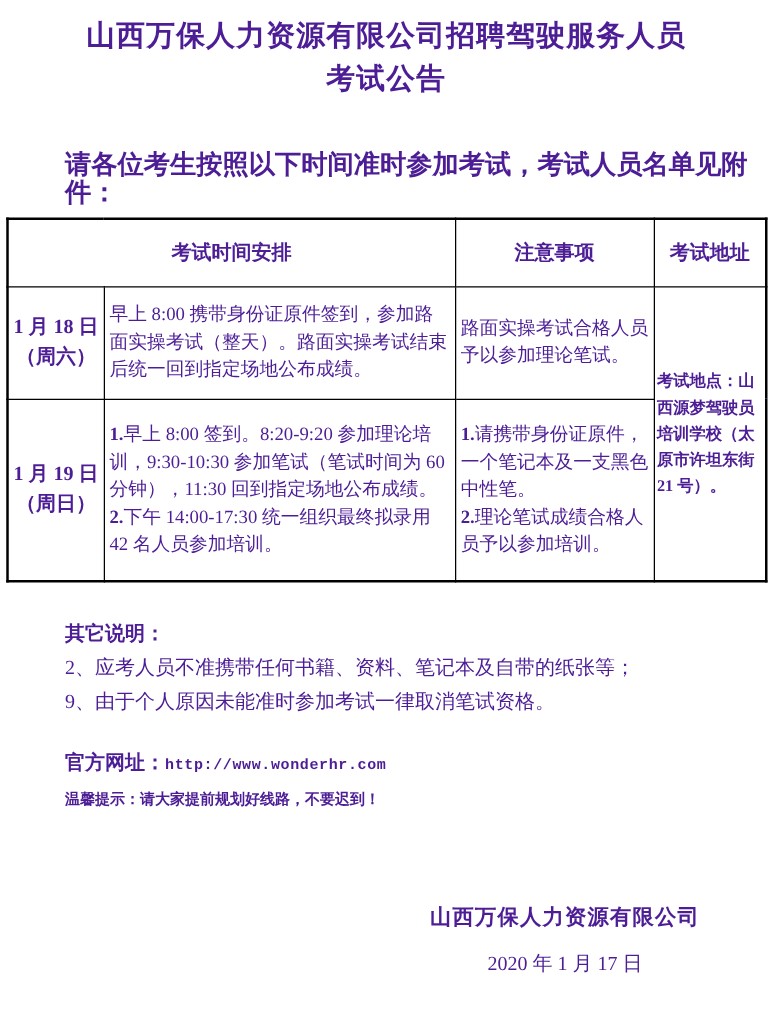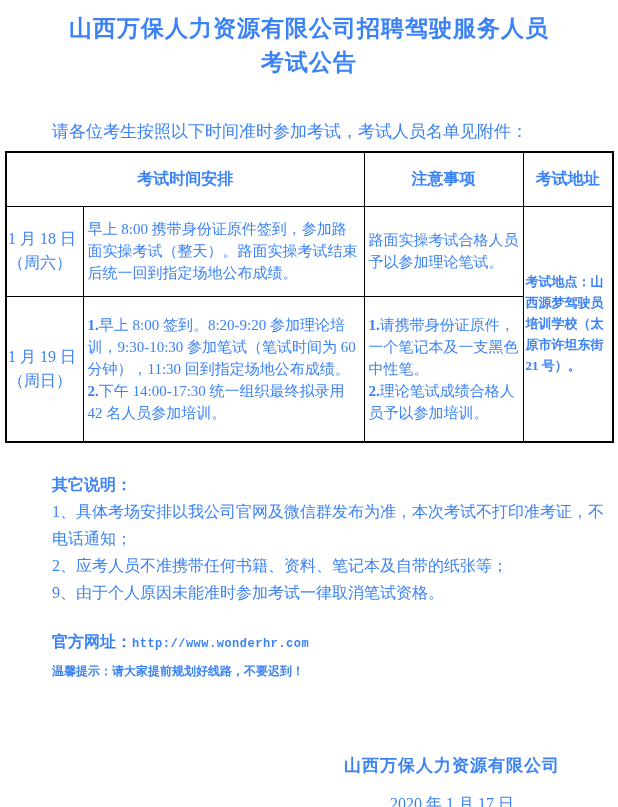--- a/index.html
+++ b/index.html
@@ -1,39 +1,39 @@
 <!DOCTYPE html>
 <html><head>
 <meta charset="utf-8">
 <style>
   * { box-sizing: border-box; }
   html, body { margin: 0; padding: 0; background: #ffffff; }
   .page {
     width: 618px;
     height: 807px;
     background: #ffffff;
-    color: #3b82f6;
+    color: #4c1d95;
     font-family: "Liberation Serif", serif;
     overflow: hidden;
     position: relative;
   }
   .title {
     margin: 0;
     padding-top: 12px;
     text-align: center;
     font-size: 23px;
     font-weight: bold;
     line-height: 34px;
     letter-spacing: 1px;
   }
   .title-line { display: block; }
   .intro {
     margin: 40px 0 4px 52px;
-    font-size: 17px;
-    font-weight: normal;
+    font-size: 21px;
+    font-weight: bold;
     line-height: 23px;
   }
   table.exam-table {
     border-collapse: collapse;
     margin: 8px 0 0 5px;
     width: 607px;
     table-layout: fixed;
   }
   table.exam-table, .exam-table th, .exam-table td {
     border: 1px solid #000;
@@ -45,21 +45,22 @@
     text-align: center;
     vertical-align: middle;
     padding: 12px;
   }
   .exam-table td { vertical-align: middle; }
   .header-row { height: 54px; }
   .row-jan18 { height: 90px; }
   .row-jan19 { height: 146px; }
   .date-cell {
     font-size: 16px;
-    font-weight: normal;
+    font-weight: bold;
+    text-align: center;
     line-height: 24px;
     padding: 2px 1px;
   }
   .date-line { display: block; }
   .body-cell {
     font-size: 15px;
     line-height: 22px;
     padding: 3px 4px;
   }
   .body-cell p { margin: 0; }
@@ -166,21 +167,20 @@
         <td class="body-cell">
           <p><b class="item-num">1.</b><span>请携带身份证原件，一个笔记本及一支黑色中性笔。</span></p>
           <p class="para-gap"><b class="item-num">2.</b><span>理论笔试成绩合格人员予以参加培训。</span></p>
         </td>
       </tr>
     </tbody>
   </table>
 
   <div class="other-notes">
     <p class="heading">其它说明：</p>
-    <p>1、具体考场安排以我公司官网及微信群发布为准，本次考试不打印准考证，不电话通知；</p>
     <p>2、应考人员不准携带任何书籍、资料、笔记本及自带的纸张等；</p>
     <p>9、由于个人原因未能准时参加考试一律取消笔试资格。</p>
   </div>
 
   <p class="website-line"><span>官方网址：</span><span class="url">http://www.wonderhr.com</span></p>
 
   <p class="tip-line">温馨提示：请大家提前规划好线路，不要迟到！</p>
 
   <div class="signature">
     <p class="company">山西万保人力资源有限公司</p>

